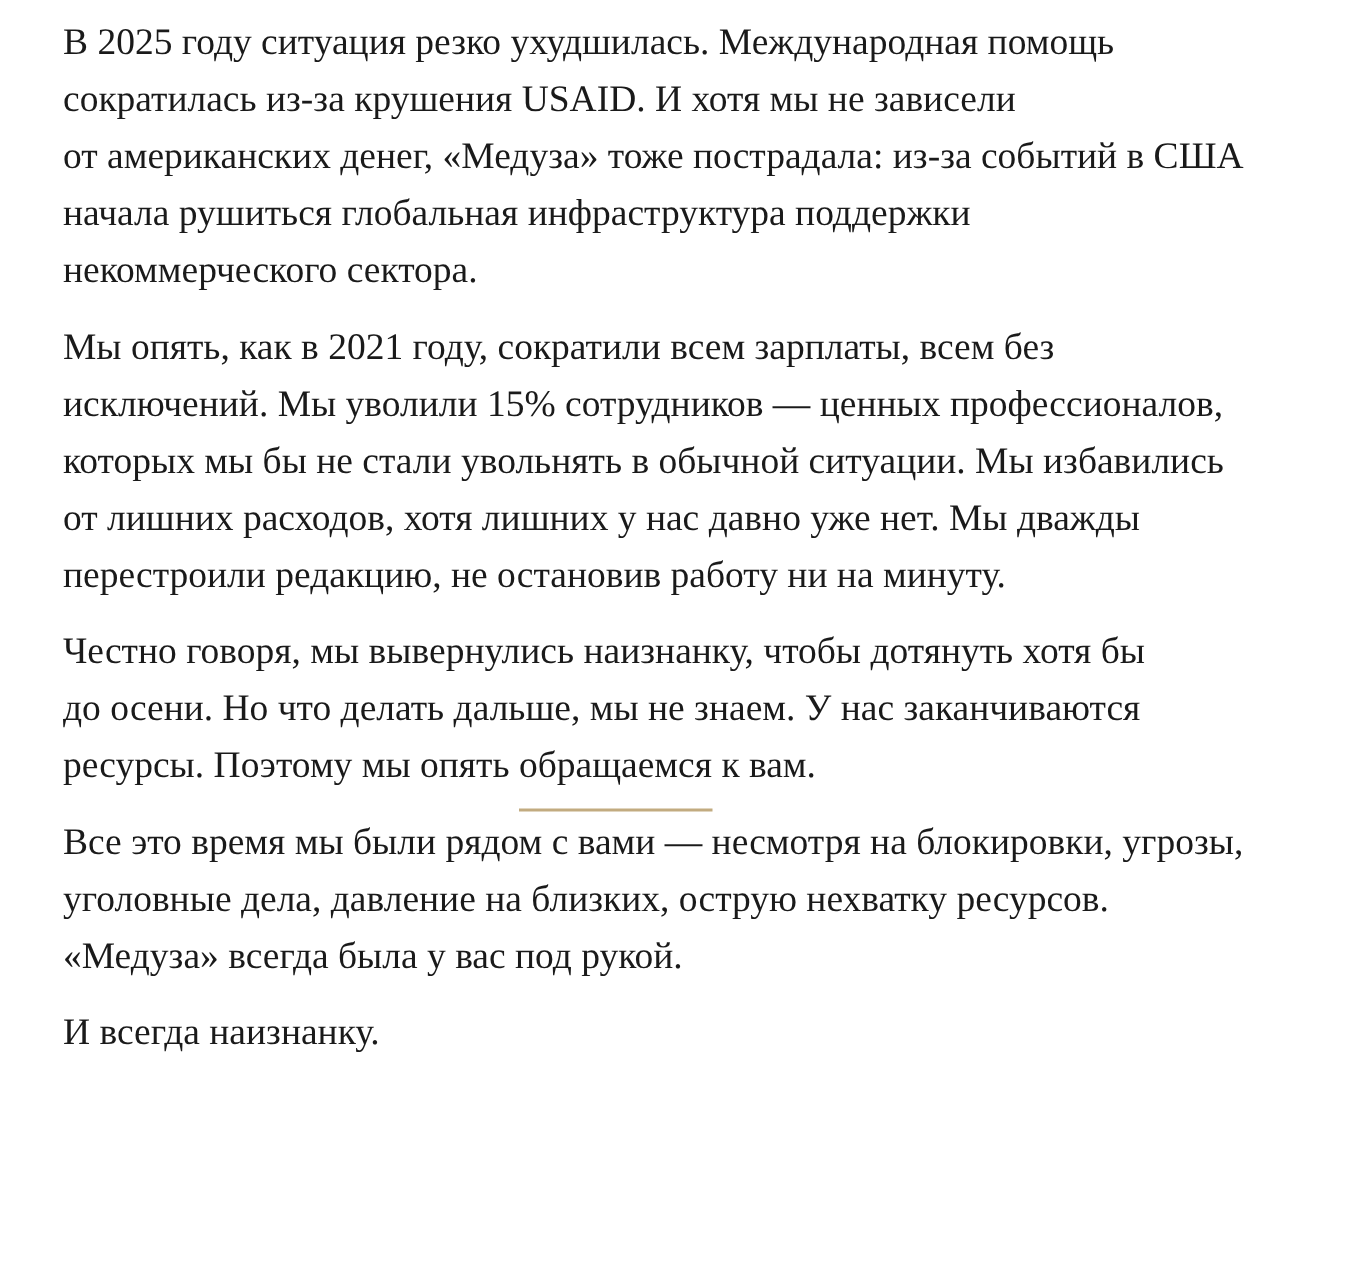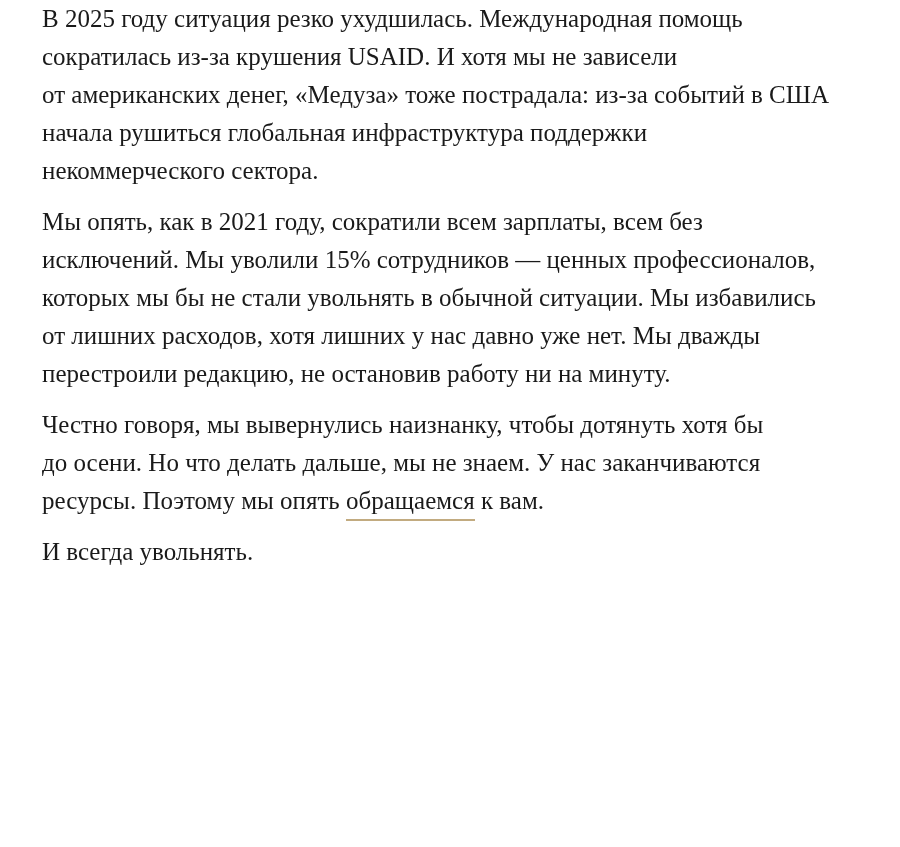--- a/index.html
+++ b/index.html
@@ -6,37 +6,37 @@
     margin: 0;
     padding: 0;
     background: #ffffff;
     width: 900px;
     height: 847px;
     overflow: hidden;
   }
   .article {
     position: absolute;
     left: 42px;
-    top: 0;
+    top: 10px;
     width: 830px;
     font-family: "Liberation Serif", "DejaVu Serif", serif;
     font-size: 25px;
     line-height: 38px;
     color: #1a1a1a;
     -webkit-font-smoothing: antialiased;
   }
   .article p {
     margin: 0 0 13px 0;
     white-space: pre; 
   }
   .appeal-link {
     color: inherit;
     text-decoration: none;
     border-bottom: 2px solid #c2ab80;
-    padding-bottom: 5px;
+    padding-bottom: 15px;
     cursor: pointer;
   }
 </style>
 </head>
 <body>
 
 <article class="article">
   <p>В 2025 году ситуация резко ухудшилась. Международная помощь
 сократилась из-за крушения USAID. И хотя мы не зависели
 от американских денег, «Медуза» тоже пострадала: из-за событий в США
@@ -47,15 +47,18 @@
 исключений. Мы уволили 15% сотрудников — ценных профессионалов,
 которых мы бы не стали увольнять в обычной ситуации. Мы избавились
 от лишних расходов, хотя лишних у нас давно уже нет. Мы дважды
 перестроили редакцию, не остановив работу ни на минуту.</p>
 
   <p><span>Честно говоря, мы вывернулись наизнанку, чтобы дотянуть хотя бы
 до осени. Но что делать дальше, мы не знаем. У нас заканчиваются
 ресурсы. Поэтому мы опять </span><a class="appeal-link">обращаемся</a><span> к вам.</span></p>
 
 
+  <p>Все это время мы были рядом с вами — несмотря на блокировки, угрозы,
+уголовные дела, давление на близких, острую нехватку ресурсов.
+«Медуза» всегда была у вас под рукой.</p>
 
-  <p>И всегда увольнять.</p>
+  <p>И всегда наизнанку.</p>
 </article>
 
 </body></html>

